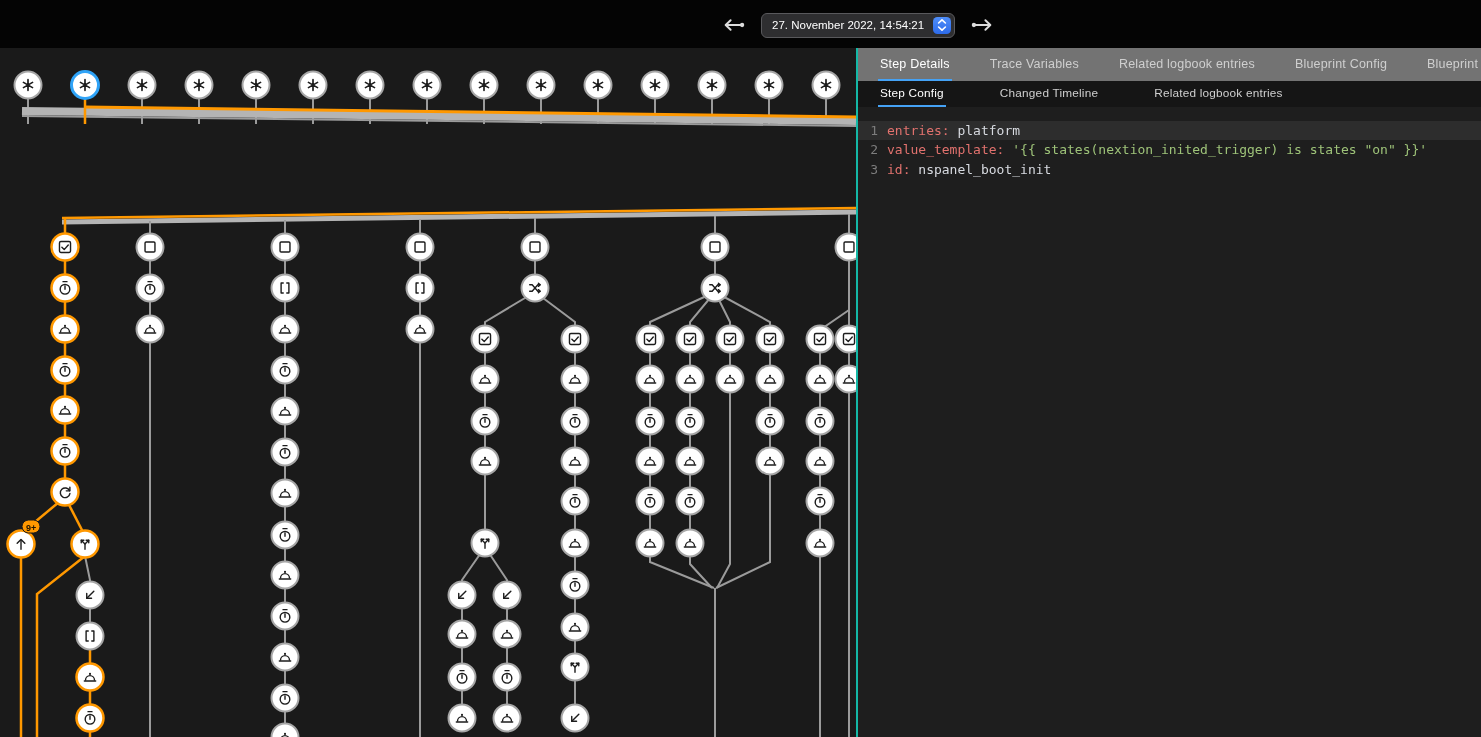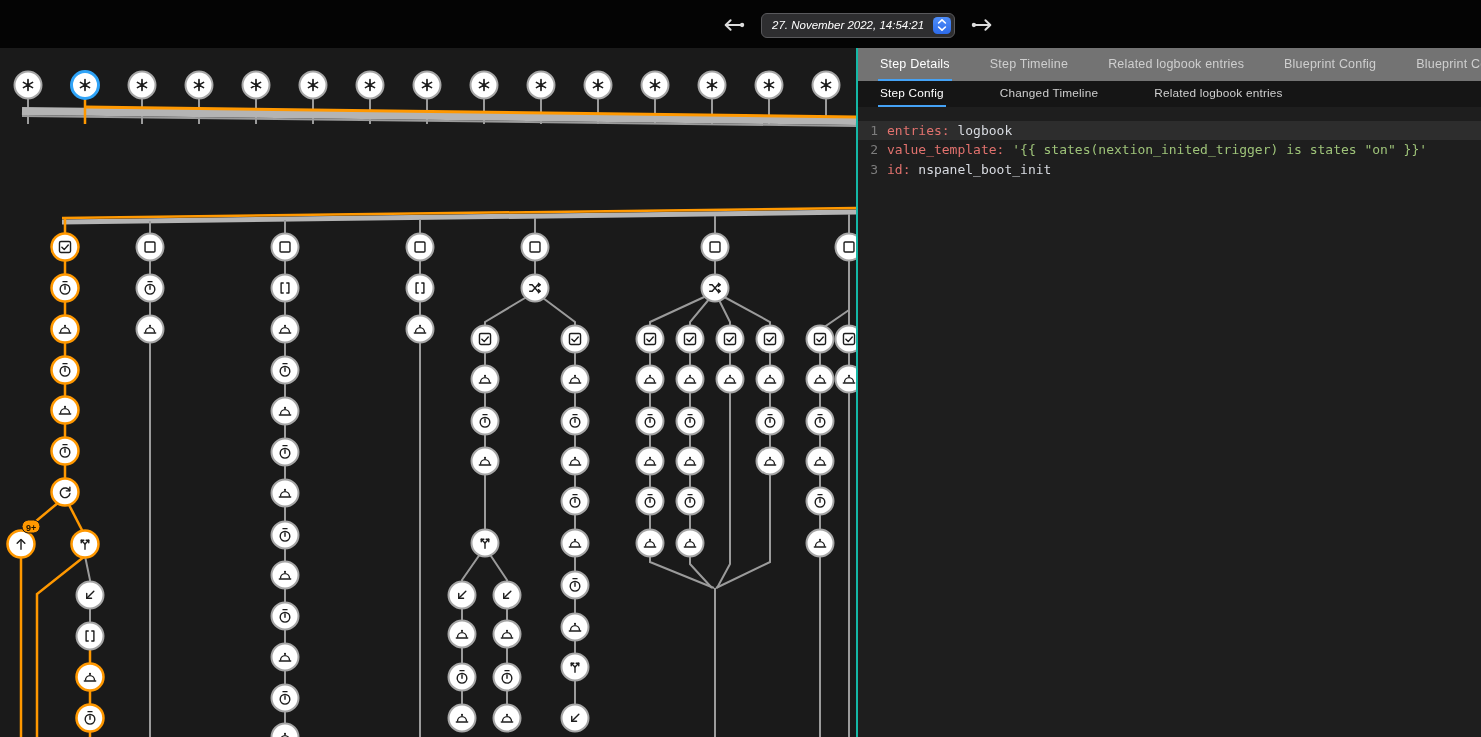--- a/index.html
+++ b/index.html
@@ -2,21 +2,21 @@
 <html><head>
 <meta charset="utf-8">
 <style>
   html,body{margin:0;padding:0;background:#000;}
   .app{width:1481px;height:737px;overflow:hidden;font-family:"Liberation Sans",sans-serif;background:#1a1a1a;position:relative;}
 
   
   .topbar{height:48px;background:#040404;position:relative;}
   .picker{position:absolute;left:720px;top:12px;display:flex;align-items:center;gap:15px;}
   .nav-icon{width:26px;height:26px;display:flex;align-items:center;justify-content:center;cursor:pointer;}
-  .datetime-select{display:flex;align-items:center;height:23px;background:#2e2e30;border:1px solid #59595c;border-radius:6px;padding:0 3px 0 10px;gap:9px;color:#fff;font-size:11.5px;cursor:pointer;white-space:nowrap;font-style:italic;}
+  .datetime-select{display:flex;align-items:center;height:23px;background:#2e2e30;border:1px solid #59595c;border-radius:6px;padding:0 3px 0 10px;gap:9px;color:#fff;font-size:11.5px;cursor:pointer;white-space:nowrap;}
   .stepper{width:18px;height:17px;border-radius:4.5px;background:linear-gradient(#4f8ef9,#2d6bea);display:flex;align-items:center;justify-content:center;}
 
   
   .main{display:flex;height:689px;}
   .graph-panel{width:856px;height:689px;background:#1a1a1a;flex:none;}
   #graph-svg{display:block;}
   .right-panel{flex:1;background:#737373;border-left:2px solid #14b8a6;display:flex;flex-direction:column;min-width:0;}
 
   
   .tabbar{display:flex;gap:36px;padding-left:20px;align-items:stretch;}
@@ -599,35 +599,35 @@
               <rect x="-9" y="-7" width="18" height="13" rx="6.5" fill="#ff9800" stroke="#1a1a1a"></rect>
               <text y="3.5" text-anchor="middle" font-size="9" font-weight="bold" fill="#1f1400">9+</text>
             </g>
           </g>
       </svg>
     </div>
 
     <div class="right-panel">
       <div class="tabbar detail-tabs" id="detail-tabs">
           <div class="tab active">Step Details</div>
-          <div class="tab">Step Timeline</div>
+          <div class="tab">Trace Variables</div>
           <div class="tab">Related logbook entries</div>
           <div class="tab">Blueprint Config</div>
           <div class="tab">Blueprint Config</div>
         </div>
       <div class="config-section">
         <div class="tabbar config-tabs" id="config-tabs">
             <div class="tab active">Step Config</div>
             <div class="tab">Changed Timeline</div>
             <div class="tab">Related logbook entries</div>
           </div>
         <div class="code-editor" id="code-editor">
             <div class="code-row active-line">
               <span class="gutter">1</span>
-              <span class="code-text"><span class="seg-key">entries:</span><span class="seg-plain"> logbook</span></span>
+              <span class="code-text"><span class="seg-key">entries:</span><span class="seg-plain"> platform</span></span>
             </div>
             <div class="code-row">
               <span class="gutter">2</span>
               <span class="code-text"><span class="seg-key">value_template:</span><span class="seg-str"> '{{ states(nextion_inited_trigger) is states "on" }}'</span></span>
             </div>
             <div class="code-row">
               <span class="gutter">3</span>
               <span class="code-text"><span class="seg-key">id:</span><span class="seg-plain"> nspanel_boot_init</span></span>
             </div>
           </div>

